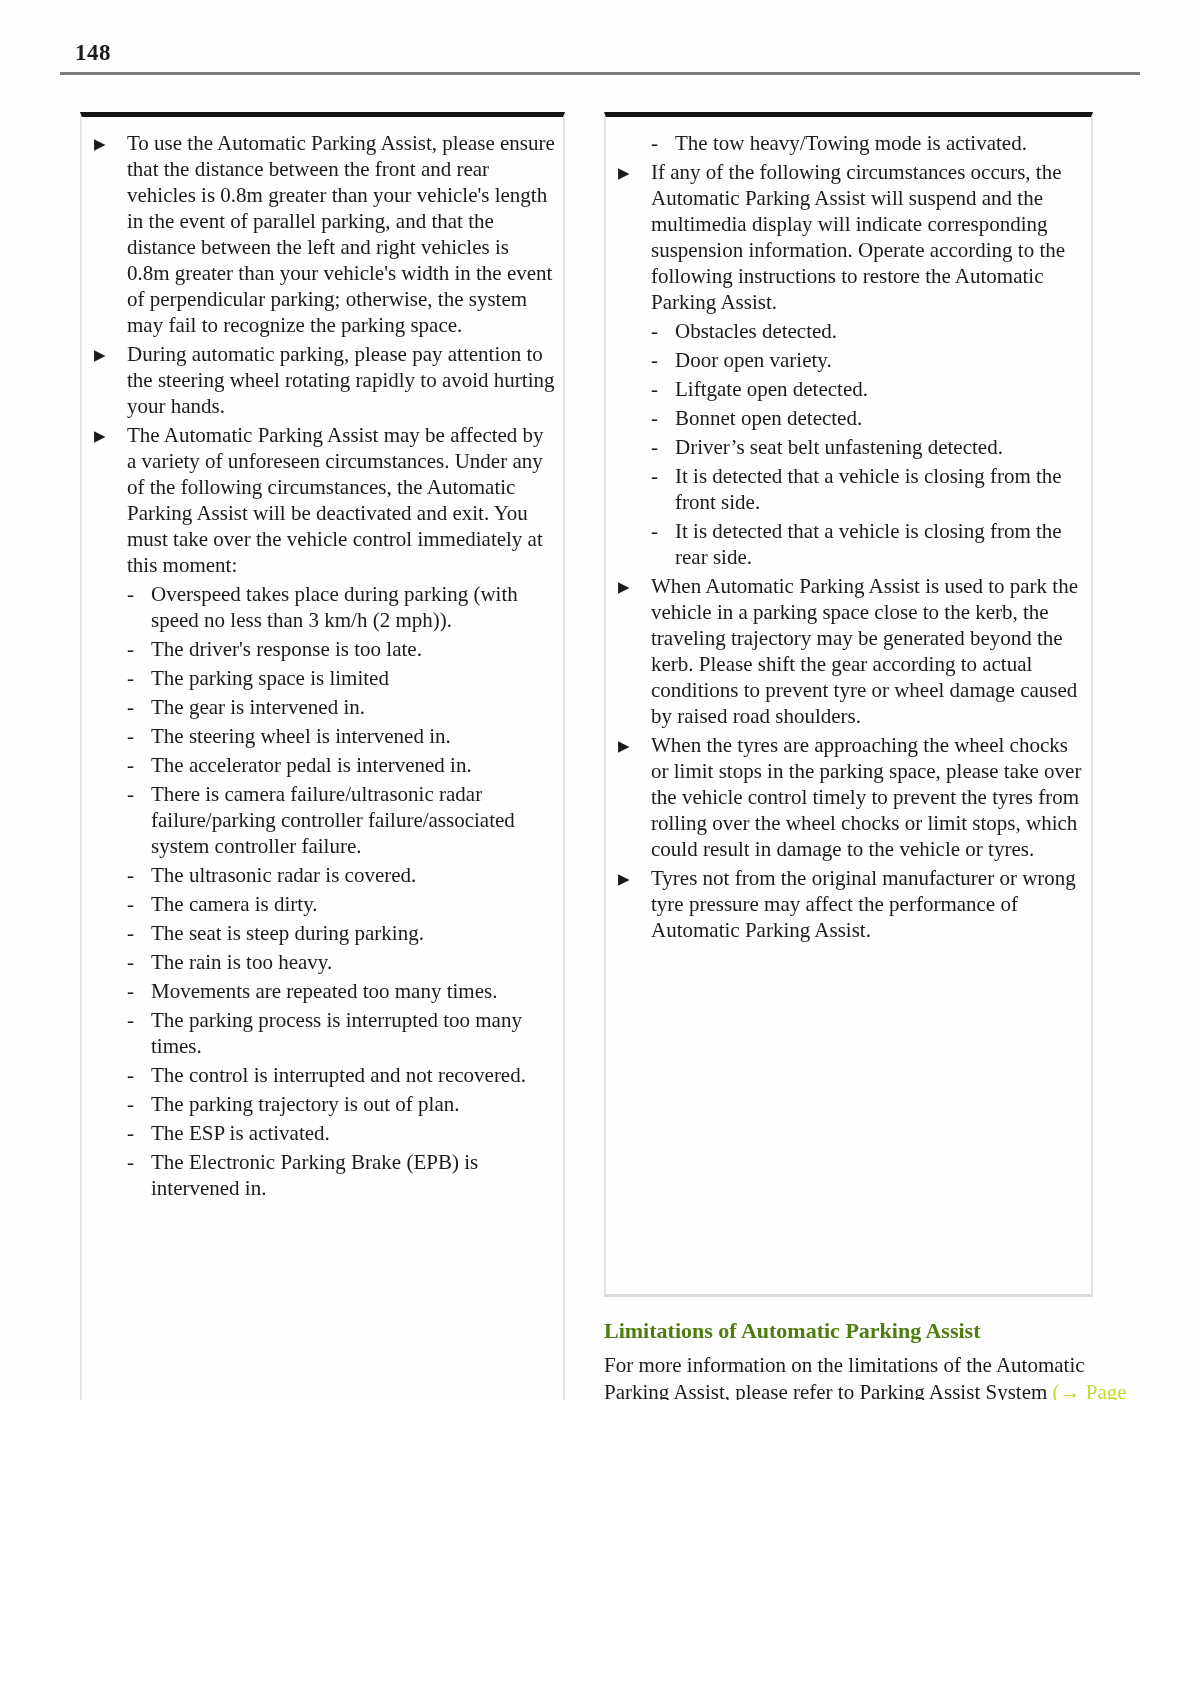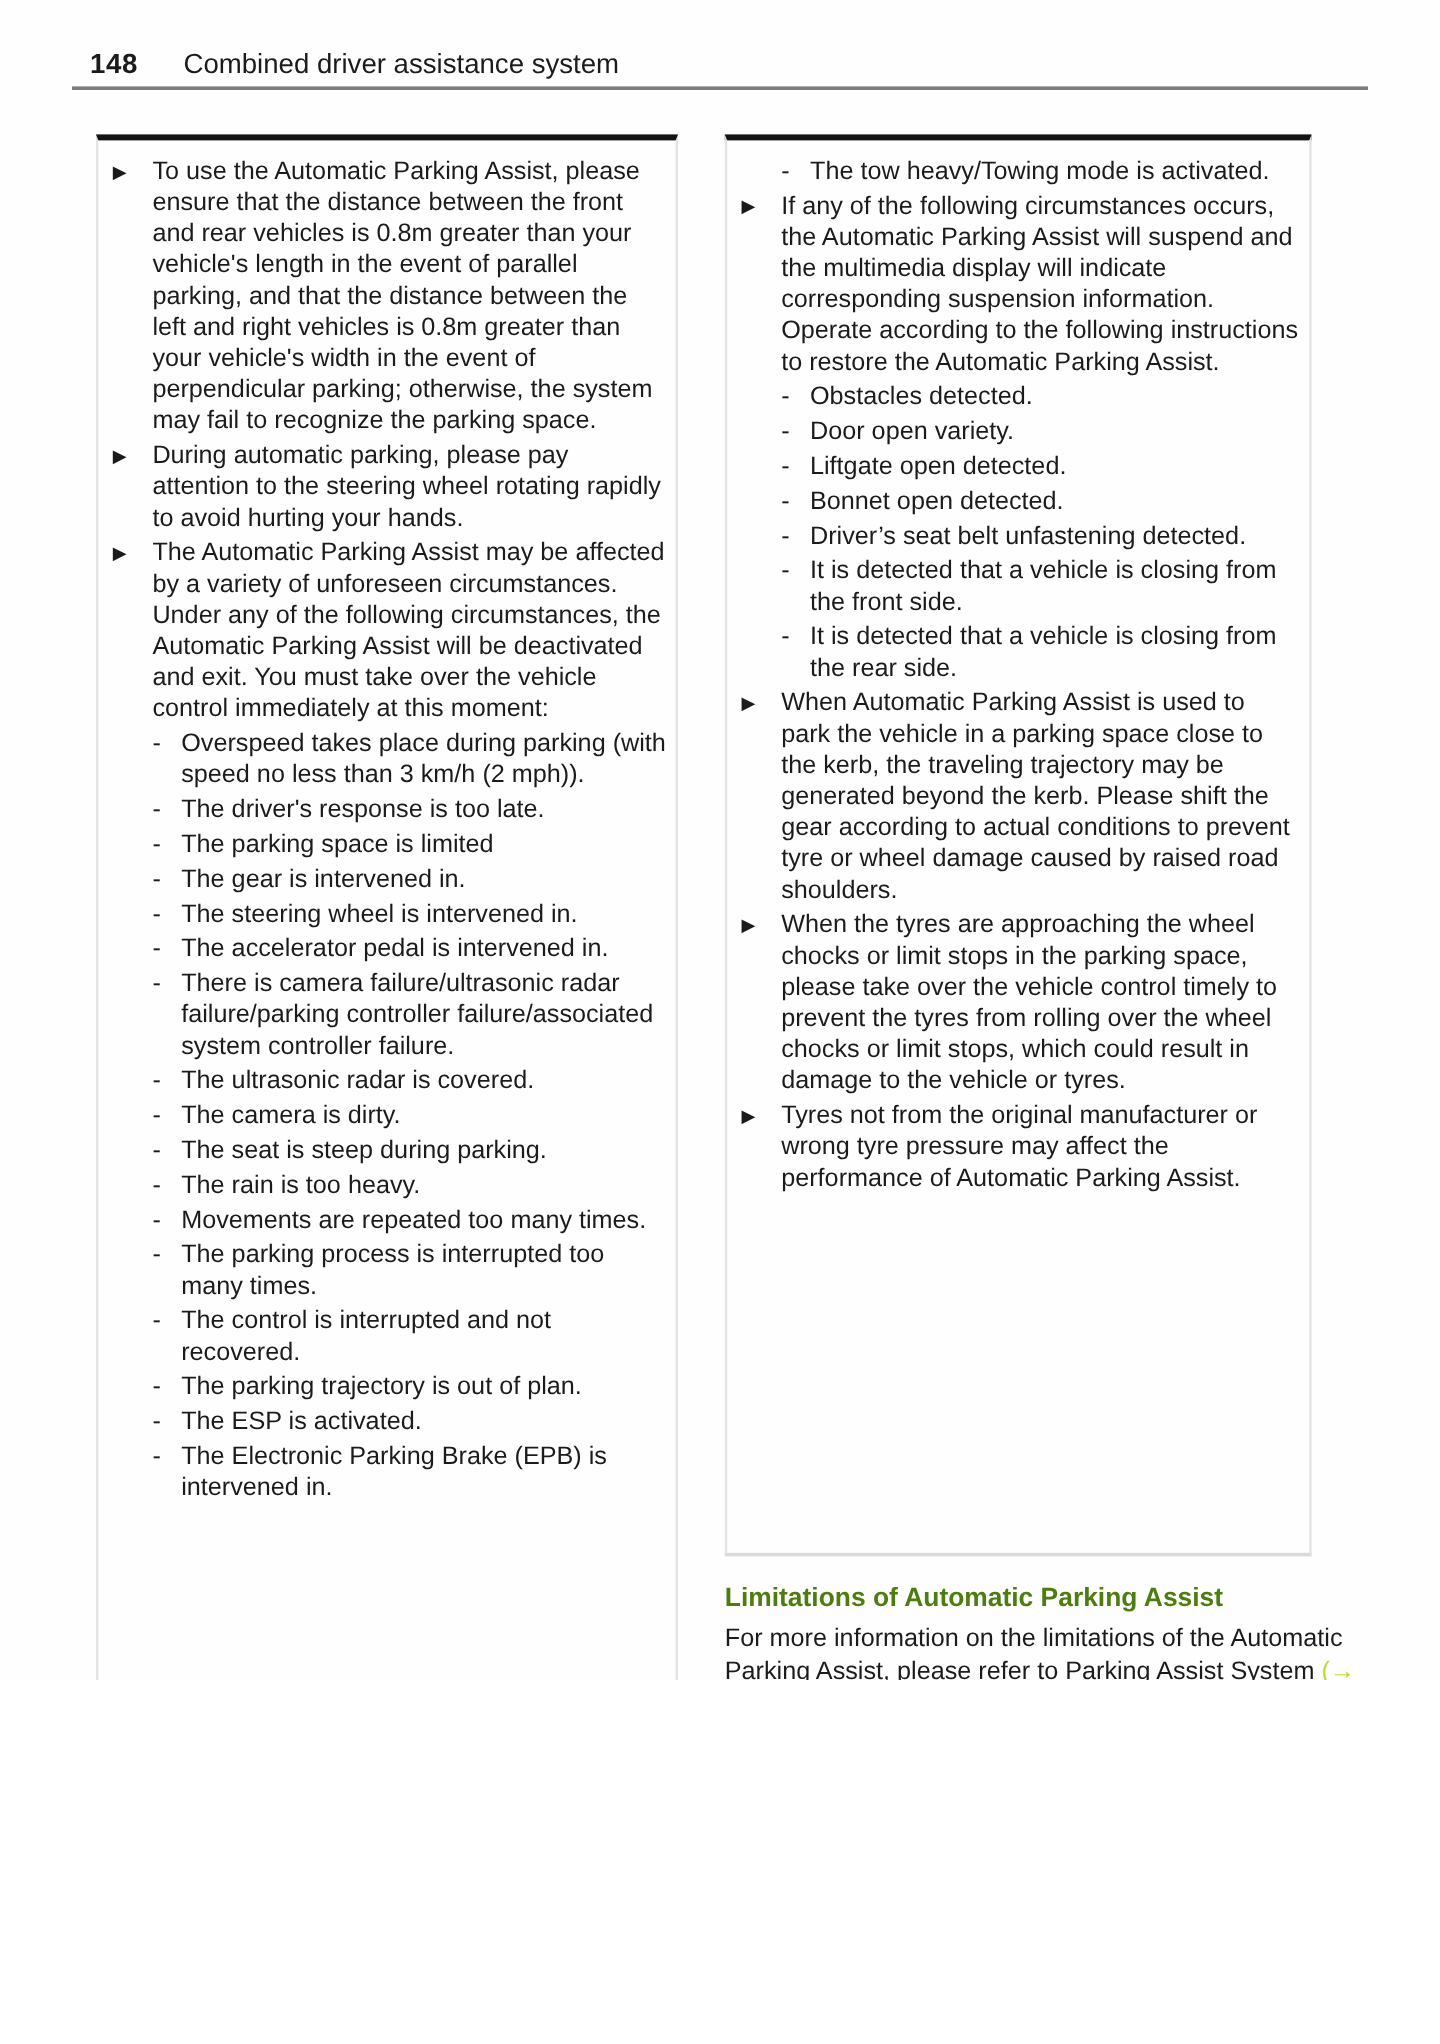--- a/index.html
+++ b/index.html
@@ -1,19 +1,19 @@
 <!DOCTYPE html>
 <html><head>
 <meta charset="utf-8">
 <style>
   html,body { margin:0; padding:0; background:#ffffff; }
   .page {
     position:relative; width:1200px; height:1400px;
     background:#fefefe; overflow:hidden;
-    font-family:Liberation Sans, sans-serif;
+    font-family:Liberation Serif, serif;
     color:#1b1b1b;
   }
   
   .page-header { position:absolute; left:75px; top:40px; display:flex; align-items:baseline; }
   .page-num   { font-size:23px; font-weight:bold; letter-spacing:0.5px; }
   .page-title { font-size:23px; margin-left:38px; }
   .header-rule { position:absolute; left:60px; top:72px; width:1080px; height:3px; background:#7d7d7d; }
 
   
   .col-left  { position:absolute; left:80px;  top:112px; width:485px; }
@@ -46,21 +46,20 @@
   .sub-rule { height:3px; background:#4a4a4a; margin-top:6px; }
   .enter-para { font-size:21px; line-height:27px; margin-top:15px; max-width:470px;text-align:center; }
 </style>
 </head>
 <body>
 
 <div class="page">
 
   <div class="page-header">
     <span class="page-num">148</span>
-    <span class="page-title">Combined driver assistance system</span>
   </div>
   <div class="header-rule"></div>
 
   <div class="col-left">
     <div class="warn-box">
       <div id="left-box-list">
           <div class="li arrow">
             <span class="marker">▶</span>
             <span class="txt">To use the Automatic Parking Assist, please ensure that the distance between the front and rear vehicles is 0.8m greater than your vehicle's length in the event of parallel parking, and that the distance between the left and right vehicles is 0.8m greater than your vehicle's width in the event of perpendicular parking; otherwise, the system may fail to recognize the parking space.</span>
           </div>

